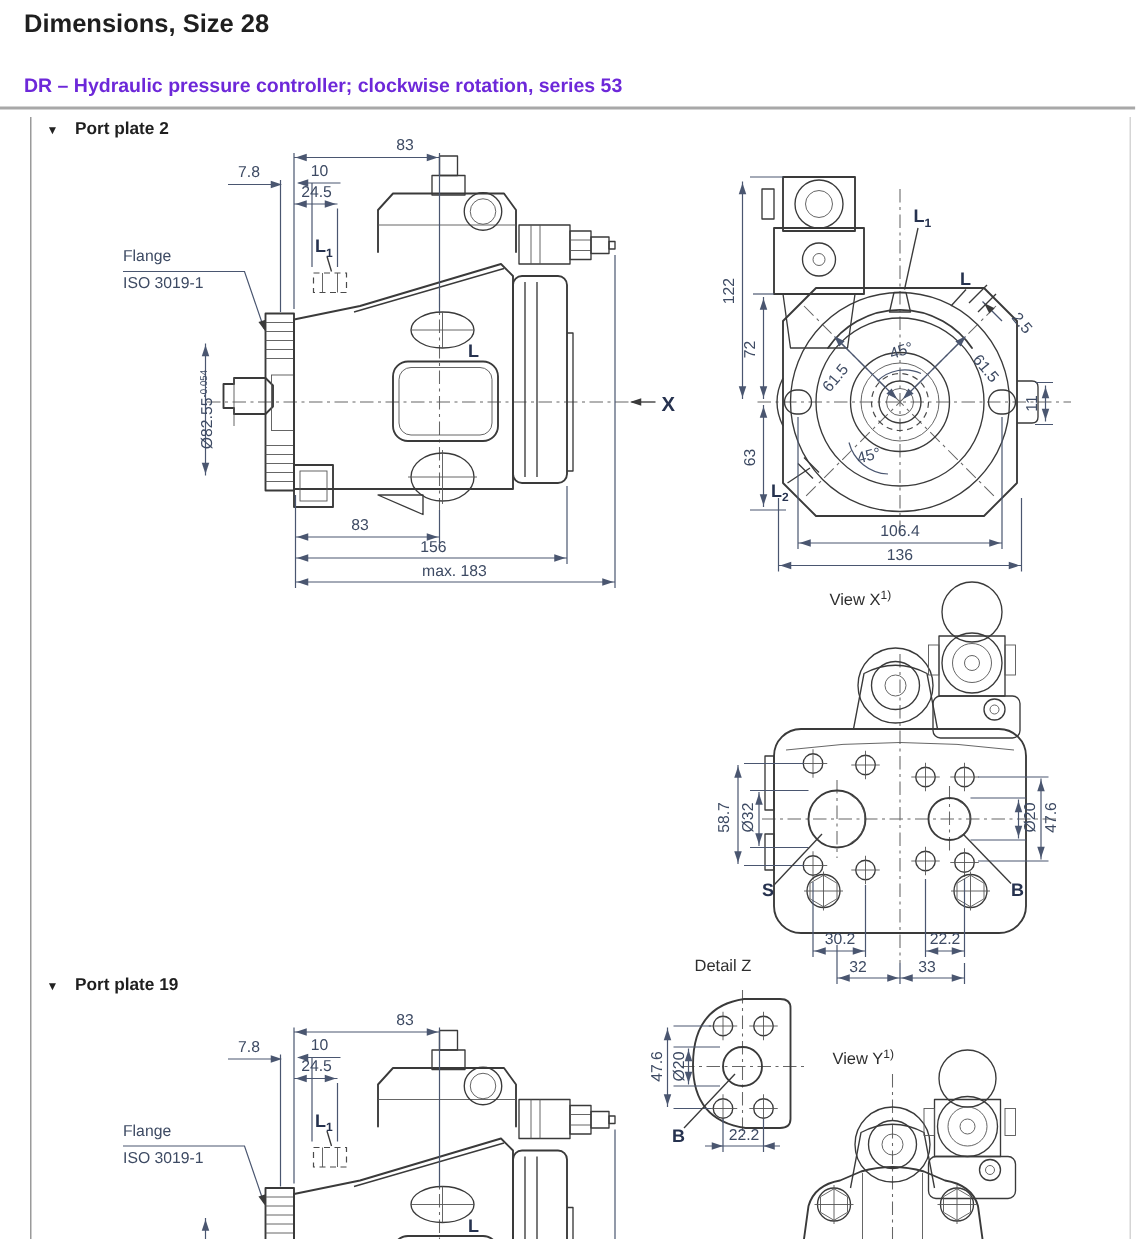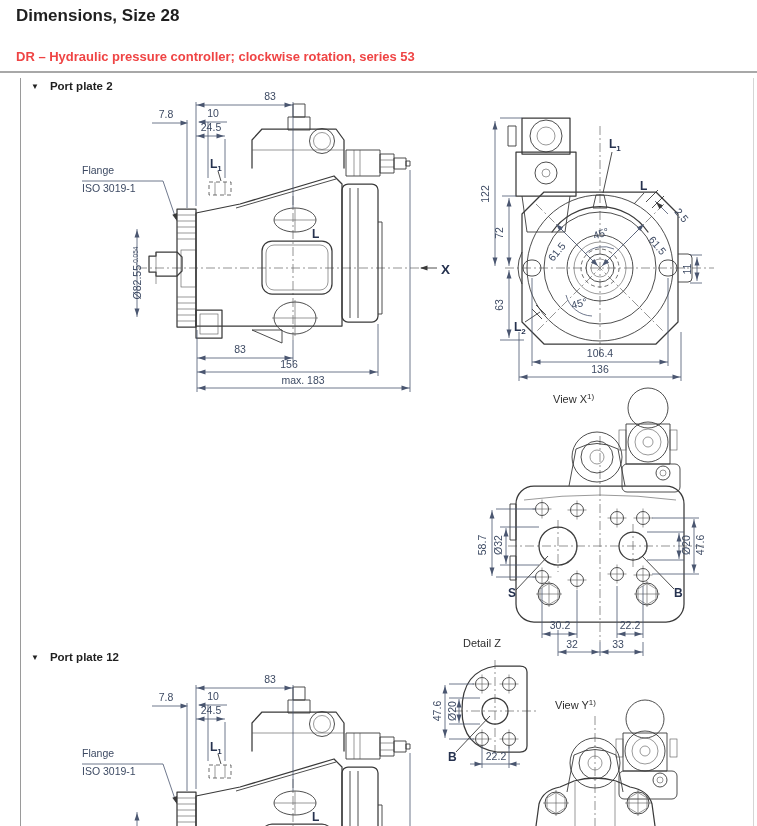--- a/index.html
+++ b/index.html
@@ -1,19 +1,19 @@
 <!DOCTYPE html>
 <html><head>
 <meta charset="utf-8">
 <style>
   html,body{margin:0;padding:0;background:#fff;}
   .page{position:relative;width:757px;height:826px;background:#fff;overflow:hidden;
         font-family:"Liberation Sans","DejaVu Sans",sans-serif;}
   .title{position:absolute;left:16px;top:6px;font-size:17px;font-weight:bold;color:#1f1f1f;}
-  .subtitle{position:absolute;left:16px;top:49px;font-size:13px;font-weight:bold;color:#ef4444;}
+  .subtitle{position:absolute;left:16px;top:49px;font-size:13px;font-weight:bold;color:#6d28d9;}
   .rule{position:absolute;left:0;top:71px;width:757px;height:2px;background:#a8a8a8;}
   .border-l{position:absolute;left:20px;top:78px;width:1px;height:748px;background:#9a9a9a;}
   .border-r{position:absolute;left:753px;top:78px;width:1px;height:748px;background:#d5d5d5;}
   .sec-head{position:absolute;display:flex;align-items:center;gap:11px;
             font-size:11.5px;font-weight:bold;color:#1f1f1f;cursor:default;}
   .sec-head .tri{font-size:8px;color:#222;}
   .sh1{left:31px;top:80px;} .sh2{left:31px;top:651px;}
   svg{position:absolute;left:0;top:0;}
   .ln{fill:none;stroke:#3a3a3a;stroke-width:1.25;stroke-linejoin:round;stroke-linecap:round;}
   .lm{fill:none;stroke:#3a3a3a;stroke-width:0.9;stroke-linejoin:round;}
@@ -36,21 +36,21 @@
   <div class="rule"></div>
   <div class="border-l"></div>
   <div class="border-r"></div>
 
   <div class="sec-head sh1">
     <span class="tri">▼</span>
     <span>Port plate 2</span>
   </div>
   <div class="sec-head sh2">
     <span class="tri">▼</span>
-    <span>Port plate 12</span>
+    <span>Port plate 19</span>
   </div>
 
   <svg width="757" height="826" viewBox="0 0 757 826">
     <defs>
       <path id="ah" d="M0,0 L-7.5,2.5 L-7.5,-2.5 Z"></path>
       <g id="bh">
           <circle r="6.5" class="lm"></circle>
           <line x1="-9.5" y1="0" x2="9.5" y2="0" class="lt"></line>
           <line x1="0" y1="-9.5" x2="0" y2="9.5" class="lt"></line>
         </g>

